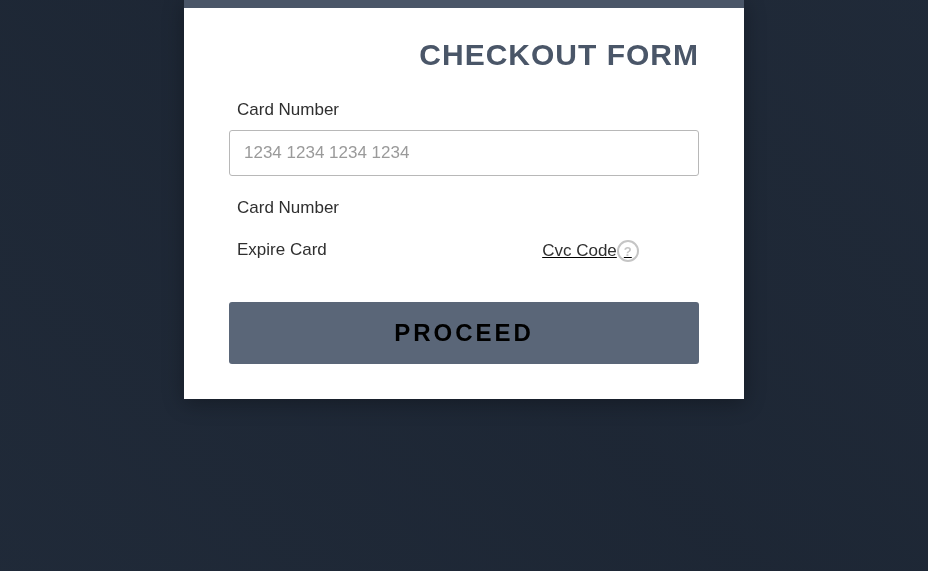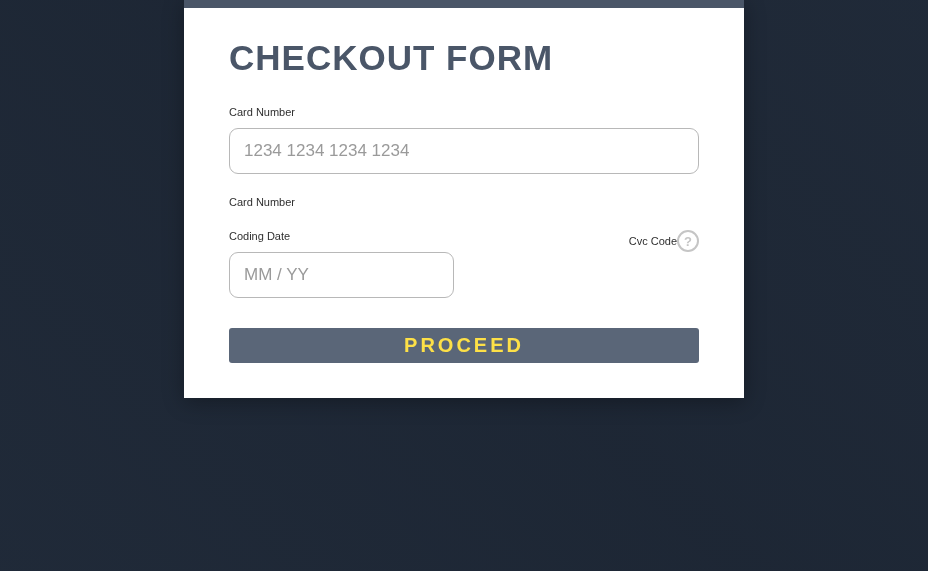--- a/index.html
+++ b/index.html
@@ -21,61 +21,63 @@
     }
     .card {
       background: #ffffff;
       width: 560px;
       margin-top: 0;
       border-top: 8px solid #4a5668;
       padding: 30px 45px 35px 45px;
       box-shadow: 0 4px 20px rgba(0,0,0,0.3);
     }
     .title {
-      text-align: left;
-      font-size: 35px;
+      text-align: right;
+      font-size: 30px;
       font-weight: 600;
       color: #4a5668;
       letter-spacing: 1px;
       margin-bottom: 28px;
     }
     .form-group {
       margin-bottom: 22px;
     }
     .form-row {
       display: flex;
       gap: 20px;
       margin-bottom: 30px;
     }
     .form-col {
       flex: 1;
       position: relative;
     }
     .label {
       display: block;
-      font-size: 11px;
+      font-size: 17px;
       color: #2f2f2f;
       margin-bottom: 10px;
       font-weight: 400;
+      margin-left: 8px;
     }
     .label-row {
       display: flex;
       align-items: center;
-      justify-content: flex-end;
+      justify-content: center;
       margin-bottom: 10px;
+      text-decoration: underline;
     }
     .label-row .label {
       margin-bottom: 0;
     }
     .input {
       width: 100%;
       padding: 12px 14px;
       font-size: 17px;
       border: 1px solid #b8b8b8;
-      border-radius: 9px;
+      border-radius: 3px;
       color: #333;
       outline: none;
       font-family: inherit;
     }
     .input::placeholder {
       color: #9a9a9a;
     }
     .help-icon {
       width: 22px;
       height: 22px;
@@ -84,26 +86,26 @@
       display: inline-flex;
       align-items: center;
       justify-content: center;
       color: #c5c5c5;
       font-size: 13px;
       font-weight: 600;
       cursor: pointer;
     }
     .proceed-btn {
       width: 100%;
-      padding: 6px;
+      padding: 17px;
       background: #5a6678;
-      color: #fde047;
+      color: #000000;
       border: none;
       border-radius: 3px;
-      font-size: 20px;
+      font-size: 24px;
       font-weight: 700;
       letter-spacing: 3px;
       cursor: pointer;
       font-family: inherit;
     }
   </style>
 </head>
 <body>
 
 <div class="card">
@@ -113,22 +115,21 @@
     <label class="label">Card Number</label>
     <input type="text" class="input" placeholder="1234 1234 1234 1234" style="">
   </div>
 
   <div class="form-group">
     <label class="label">Card Number</label>
   </div>
 
   <div class="form-row">
     <div class="form-col">
-      <label class="label">Coding Date</label>
-      <input type="text" class="input" placeholder="MM / YY" style="">
+      <label class="label">Expire Card</label>
     </div>
     <div class="form-col">
       <div class="label-row">
         <label class="label">Cvc Code</label>
         <span class="help-icon">?</span>
       </div>
     </div>
   </div>
 
   <button class="proceed-btn">PROCEED</button>

